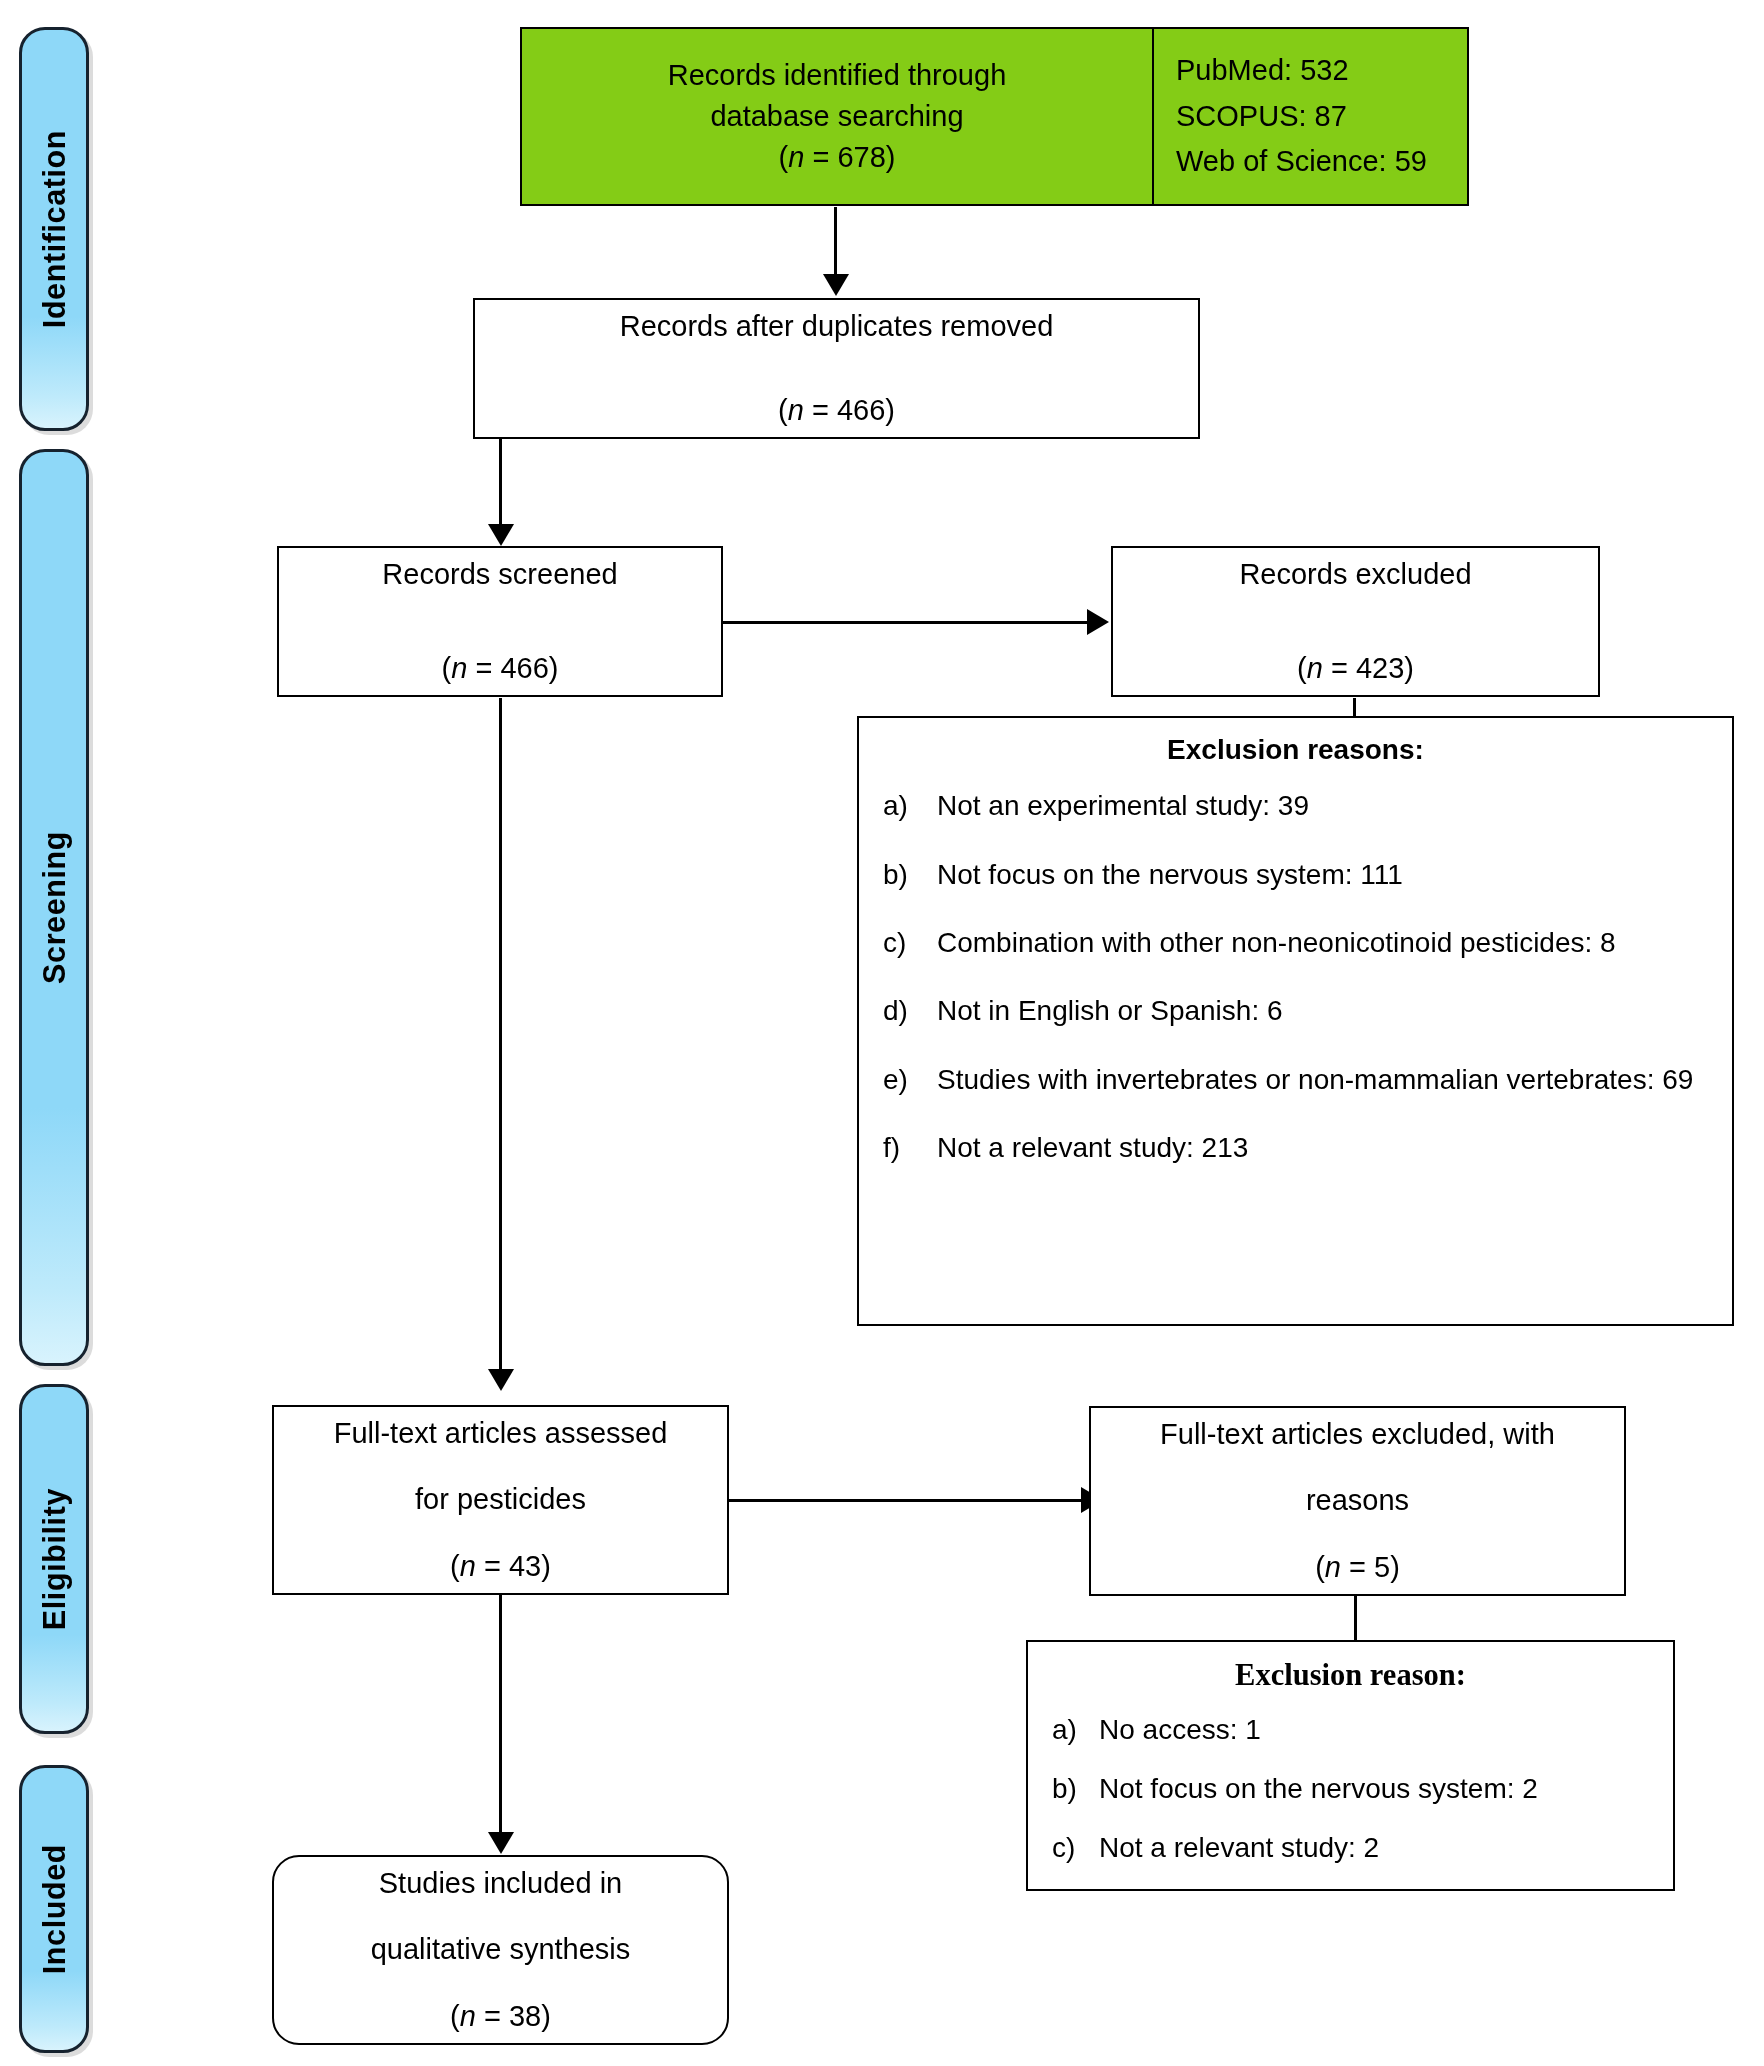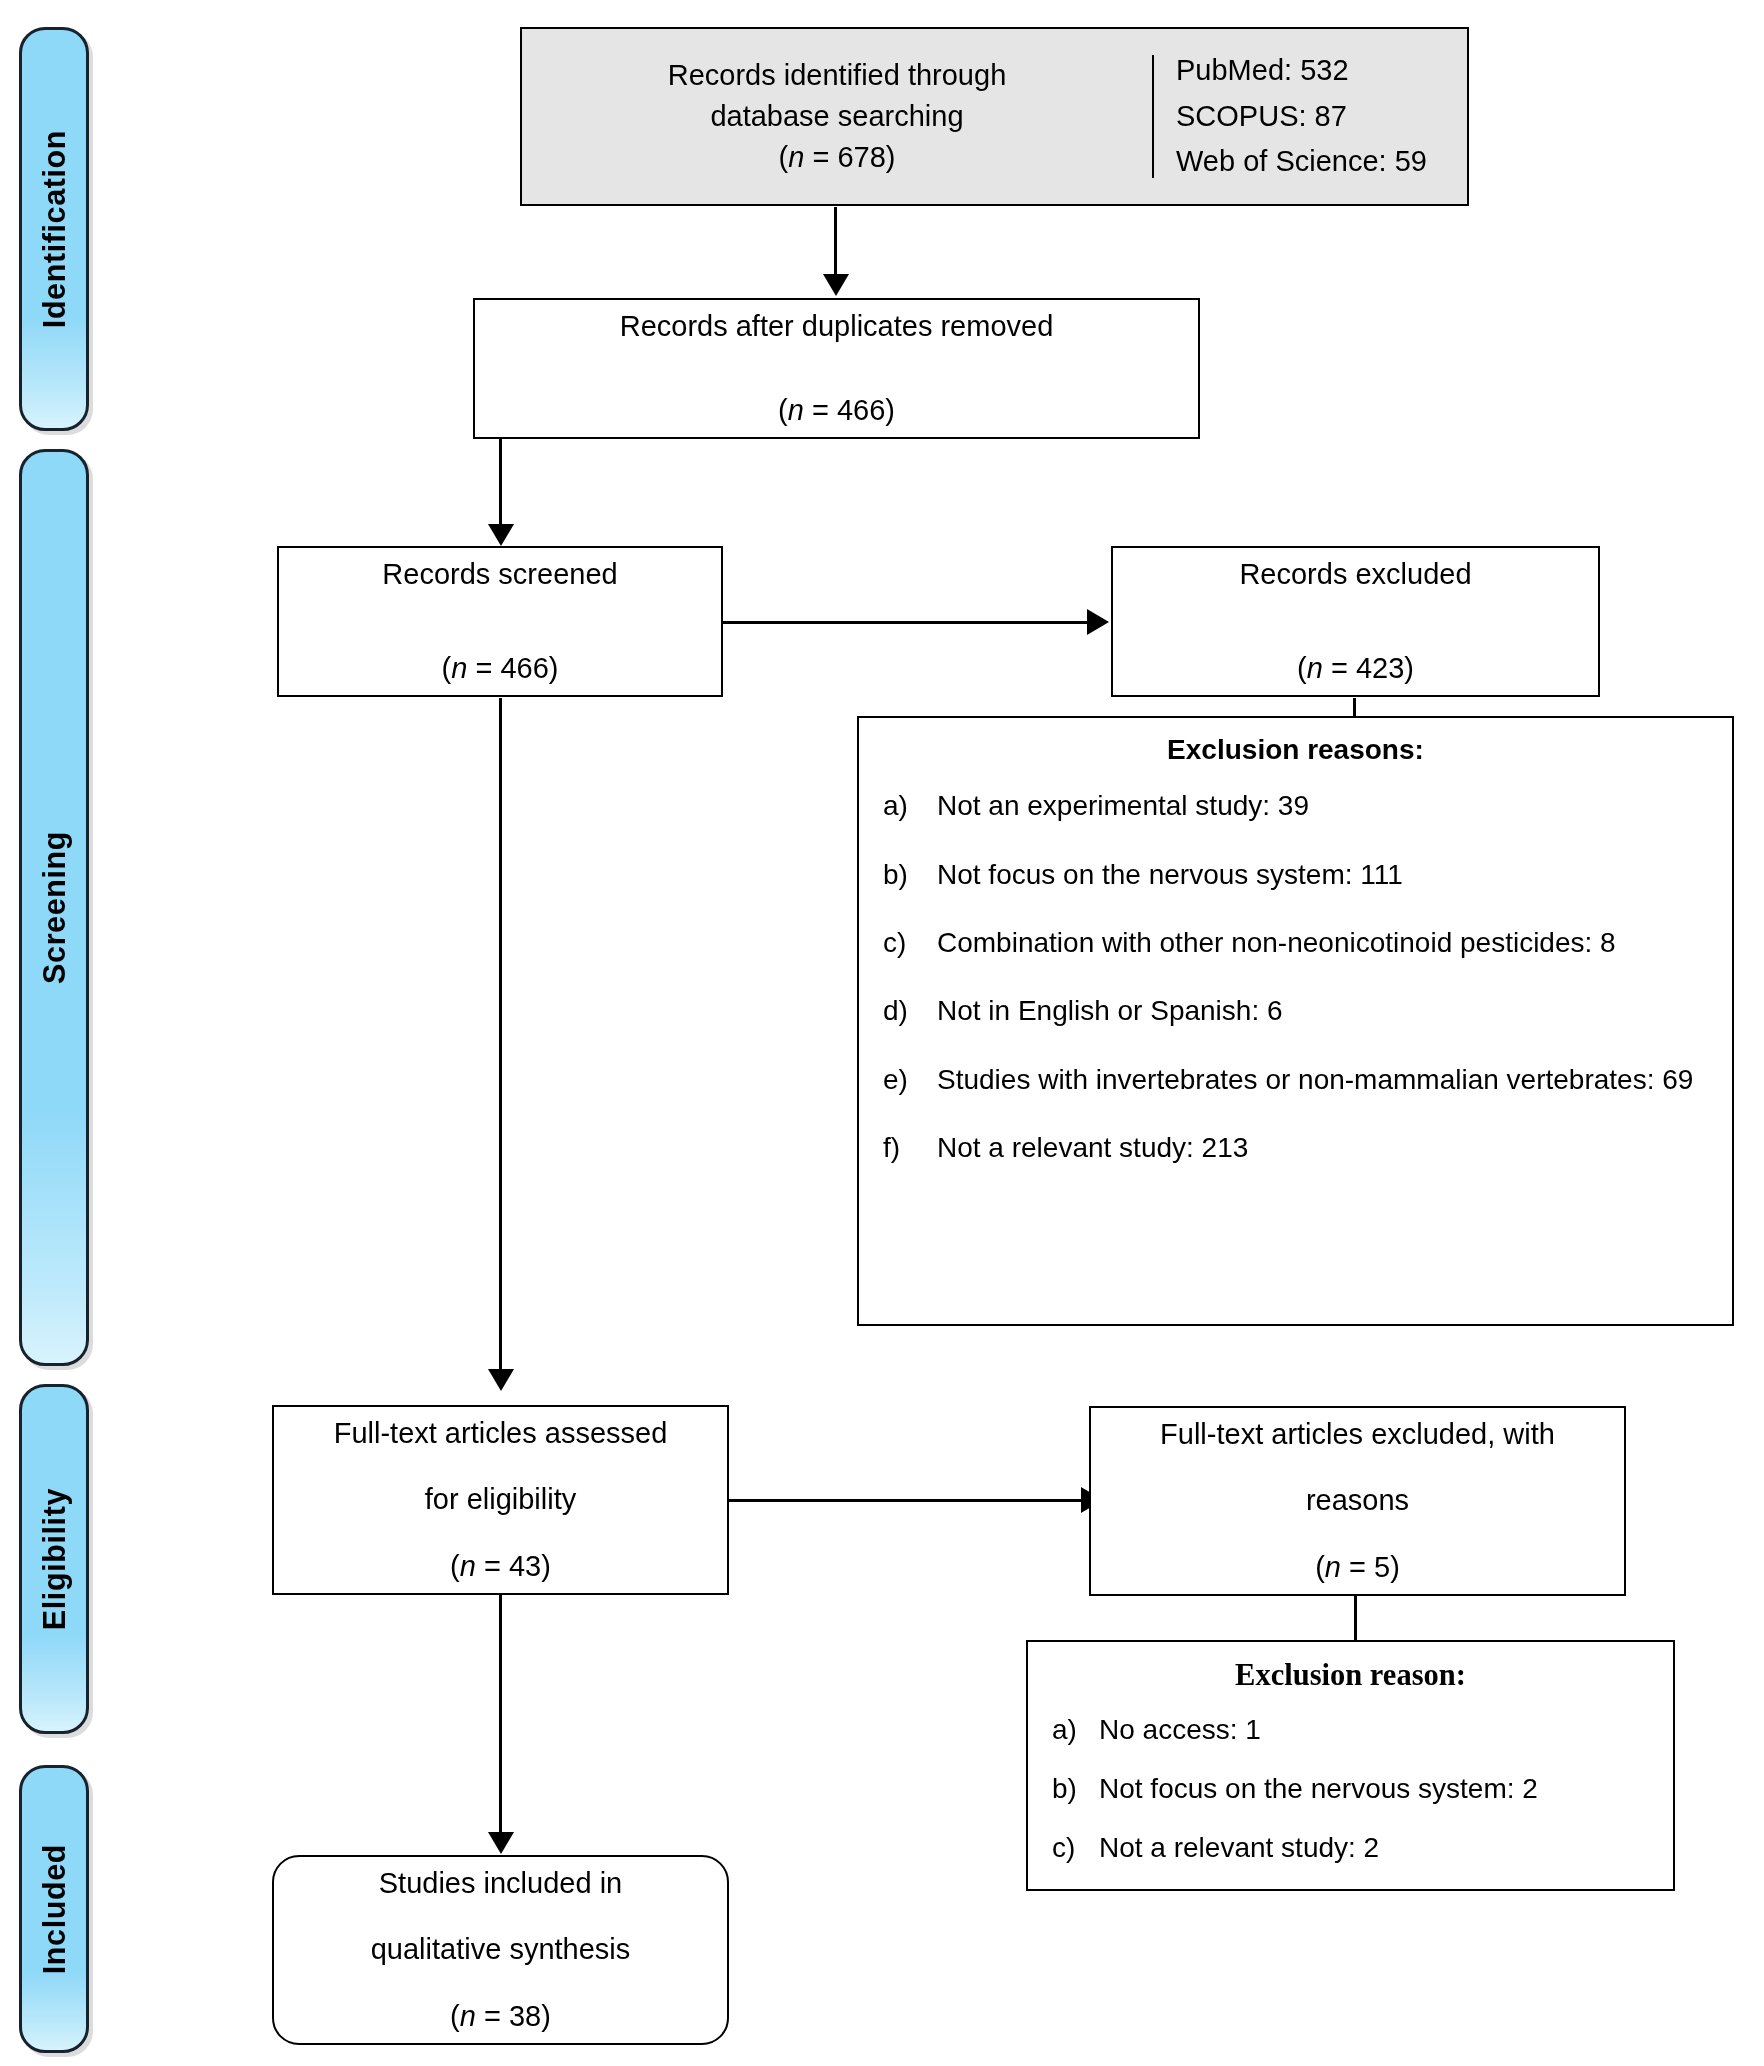--- a/index.html
+++ b/index.html
@@ -53,23 +53,22 @@
     padding:5.6px 8px;
   }
   .box .ln{display:block;}
   .ital{font-style:italic;}
 
   
   .splitbox{
     position:absolute;
     box-sizing:border-box;
     border:2.8px solid #000000;
-    background:#e5e5e5;
-    display:flex;
-    align-items:center;
+    background:#84cc16;
+    display:flex;
   }
   .splitbox .cellL{
     flex:0 0 630px;
     border-right:2.8px solid #000000;
     display:flex;flex-direction:column;
     align-items:center;justify-content:center;
     text-align:center;
     font-size:29px;line-height:1.42;
   }
   .splitbox .cellR{
@@ -221,21 +220,21 @@
       <span class="mk">f)</span>
       <span class="tx">Not a relevant study: 213</span>
     </div>
   </div>
 
   <div class="vline" style="left:499px; top:698px; width:2.8px; height:672px;"></div>
   <div class="arrow-d" style="left:488px; top:1369px;"></div>
 
   <div class="box" id="box-fulltext-assessed" style="left:272px; top:1405px; width:457px; height:190px;">
     <span class="ln">Full-text articles assessed</span>
-    <span class="ln">for eligibility</span>
+    <span class="ln">for pesticides</span>
     <span class="ln"><span>(</span><span class="ital">n</span><span> = 43)</span></span>
   </div>
 
   <div class="hline" style="left:729px; top:1499px; width:353px; height:2.8px;"></div>
   <div class="arrow-r" style="left:1081px; top:1487px;"></div>
 
   <div class="box" id="box-fulltext-excluded" style="left:1089px; top:1406px; width:537px; height:190px;">
     <span class="ln">Full-text articles excluded, with</span>
     <span class="ln">reasons</span>
     <span class="ln"><span>(</span><span class="ital">n</span><span> = 5)</span></span>

